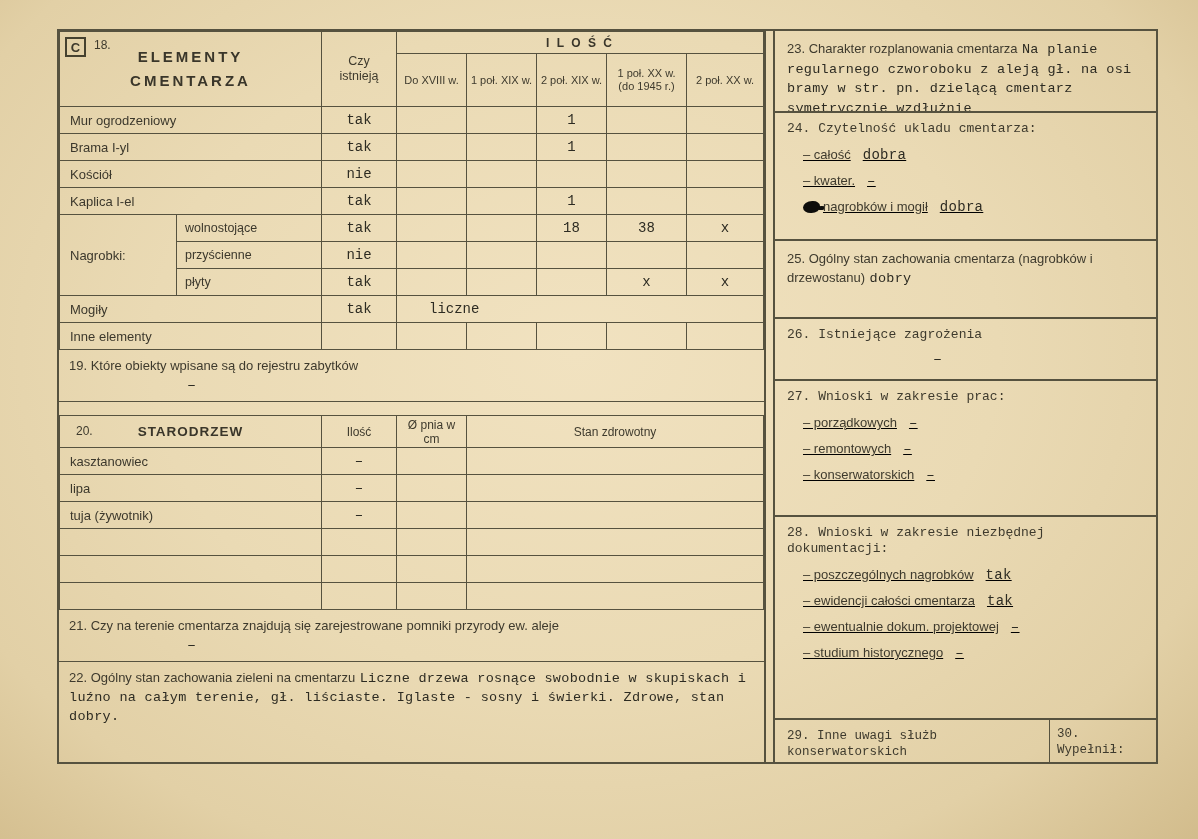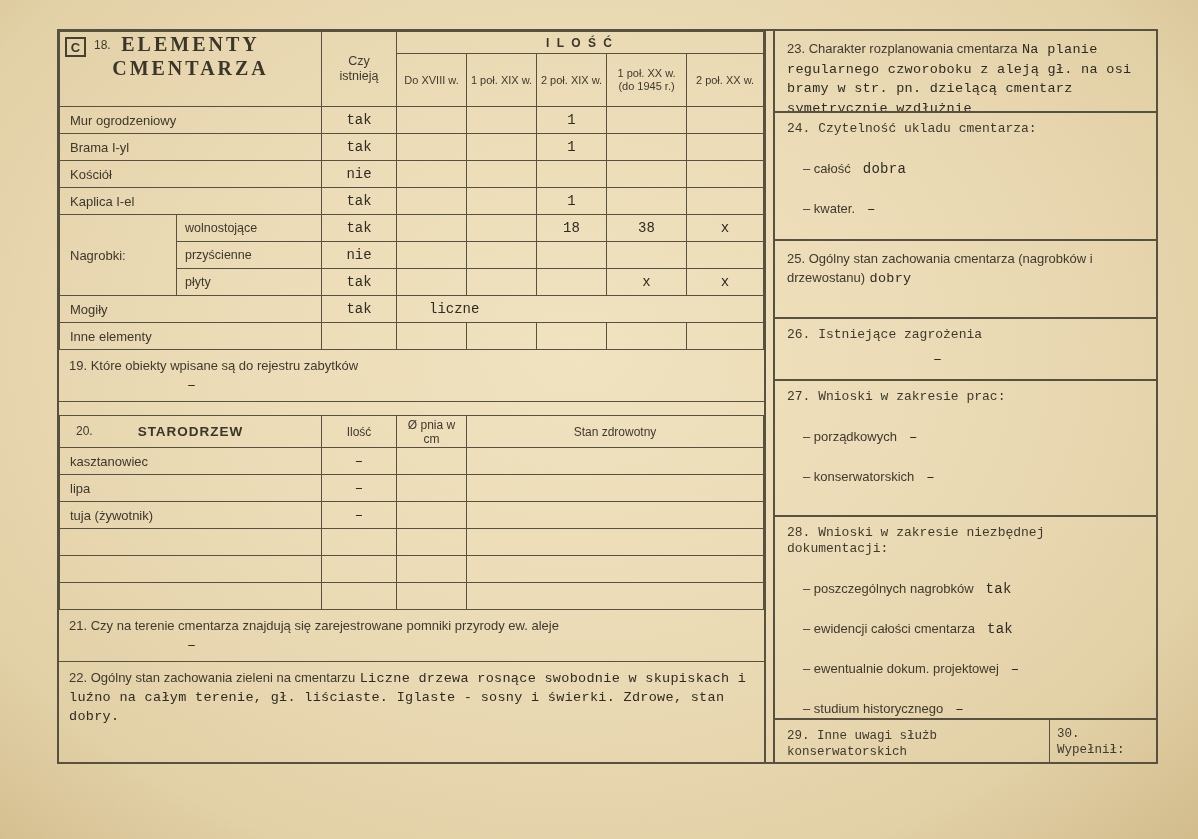--- a/index.html
+++ b/index.html
@@ -39,22 +39,22 @@
   .r22 { height:22px; } .r53 { height:53px; } .r27 { height:27px; } .r32 { height:32px; }
 
   .title-cell { position:relative; vertical-align:top; padding:0; }
   .c-box {
     position:absolute; left:5px; top:5px; width:21px; height:20px;
     border:2px solid #45412f; display:flex; align-items:center; justify-content:center;
     font-weight:bold; font-size:13px; color:#3c382a;
   }
   .sec-no { position:absolute; left:34px; top:6px; font-size:12px; color:#3e3a2d; }
   .big-title {
-    text-align:center; font-weight:bold; font-size:20px;
-    letter-spacing:3px; color:#3a362a; line-height:24px;font-family:Liberation Serif, serif;
+    margin-top:13px; text-align:center; font-weight:bold; font-size:15px;
+    letter-spacing:3px; color:#3a362a; line-height:24px;
   }
   .czy-head { font-size:12.5px; text-align:center; color:#3e3a2d; line-height:15px; }
   .ilosc-head { font-size:12px; font-weight:bold; letter-spacing:2px; text-align:center; color:#3a362a; }
   .period-head { font-size:11px; line-height:13px; text-align:center; color:#3e3a2d; padding:0 2px; }
 
   .lbl { font-size:13px; color:#3c382c; padding-left:10px; }
   .sub { font-size:12.5px; padding-left:8px; }
   .grp { vertical-align:middle; }
   .tv { font-family:"Liberation Mono","DejaVu Sans Mono",monospace; font-size:14px; color:#2d2b22; text-align:center; }
   .liczne-cell { text-align:left; padding-left:32px; }
@@ -78,21 +78,21 @@
   .t20-stan { text-align:left; padding-left:18px; }
 
   
   .rs { border-bottom:2px solid #56523f; padding:8px 10px 0 12px; overflow:hidden; }
   .rs:last-child { border-bottom:none; }
   .rs p { margin:0; }
   .mix { line-height:17.5px; }
   .mix .print { font-size:13px; }
   .mix .typed { font-size:13.5px; }
   .rs .head { font-size:13px; line-height:16px;font-family:Liberation Mono, monospace; }
-  .item { margin-top:24px; margin-left:16px; font-size:13px; }
+  .item { margin-top:10px; margin-left:16px; font-size:13px;text-decoration:underline; }
   .item .typed { font-size:14px; margin-left:12px; }
   .s26-ans, .s29-ans { display:block; margin-top:8px; margin-left:146px; font-size:15px; }
   .blob {
     display:inline-block; width:17px; height:12px; background:#0d0d0b;
     border-radius:60% 45% 55% 50%; vertical-align:-2px; margin-right:3px;
     box-shadow: 9px 1px 0 -4px #0d0d0b;
   }
   .row2930 { flex:1; display:flex; padding:0; }
   .s29 { flex:1; padding:8px 8px 0 12px; }
   .s29 .head { font-size:12.5px; }
@@ -334,20 +334,23 @@
         <p class="print head">26. Istniejące zagrożenia</p>
         <span class="typed s26-ans">–</span>
       </section>
 
       <section class="rs" style="height:136px">
         <p class="print head">27. Wnioski w zakresie prac:</p>
         <div class="item">
           <span class="print">– porządkowych</span><span class="typed">–</span>
         </div>
         <div class="item">
+          <span class="print">– remontowych</span><span class="typed">–</span>
+        </div>
+        <div class="item">
           <span class="print">– konserwatorskich</span><span class="typed">–</span>
         </div>
       </section>
 
       <section class="rs" style="height:203px">
         <p class="print head">28. Wnioski w zakresie niezbędnej dokumentacji:</p>
         <div class="item">
           <span class="print">– poszczególnych nagrobków</span><span class="typed">tak</span>
         </div>
         <div class="item">

